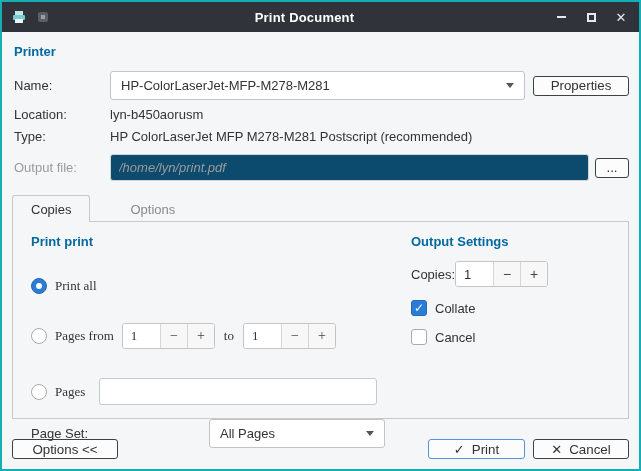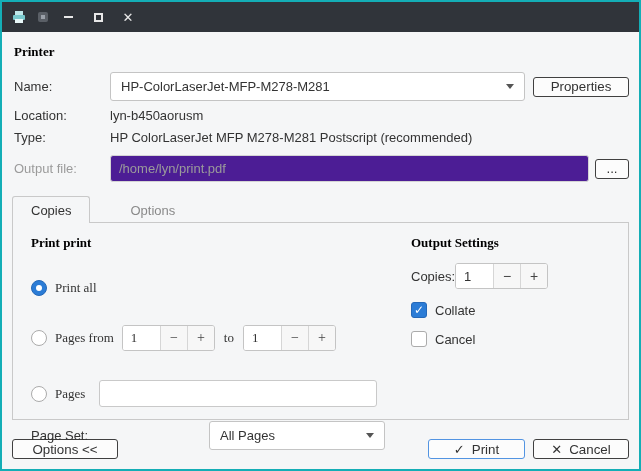--- a/index.html
+++ b/index.html
@@ -15,42 +15,42 @@
   .tb-icon { width:18px; height:18px; display:flex; align-items:center; justify-content:center; margin-right:6px; }
   .tb-title { flex:1; text-align:center; font-weight:bold; font-size:13px; letter-spacing:.2px; }
   .tb-controls { display:flex; align-items:center; gap:10px; }
   .tb-btn { width:20px; height:20px; display:flex; align-items:center; justify-content:center; color:#e8e8e8; cursor:default; }
   .glyph-min { width:9px; height:0; border-bottom:2px solid #e8e8e8; }
   .glyph-max { width:9px; height:9px; border:2px solid #e8e8e8; }
   .glyph-close { font-size:13px; line-height:1; }
 
   
   .content { flex:1; display:flex; flex-direction:column; padding:8px 10px 8px; }
-  .section-title { font-weight:bold; color:#000000; margin:4px 0 2px 2px;font-family:Liberation Serif, serif; }
+  .section-title { font-weight:bold; color:#0369a1; margin:4px 0 2px 2px; }
 
   .form-row { display:flex; align-items:center; margin-top:10px; }
   .lbl { width:98px; flex:0 0 98px; padding-left:2px; }
   .lbl.dim, .dim { color:#9b9b9b; }
 
   .combo { height:29px; border:1px solid #c4c4c4; border-radius:3px; background:#fff;
            display:flex; align-items:center; padding:0 10px; }
   .combo .arrow { margin-left:auto; width:0; height:0; border-left:4px solid transparent;
                   border-right:4px solid transparent; border-top:5px solid #555; }
   .combo-name { flex:1; }
 
   .btn { height:20px; border:1px solid #404040; border-radius:3px; background:#fcfcfc;
          display:inline-flex; align-items:center; justify-content:center; padding:0 14px;
          color:#333; cursor:default; }
   .btn-properties { margin-left:8px; min-width:96px; }
   .btn-browse { margin-left:6px; min-width:34px; padding:0 8px; }
 
   .static-row { margin-top:7px; }
   .entry { height:27px; border:1px solid #c9c9c9; border-radius:3px; background:#fff;
            padding:0 8px; font:inherit; color:#333; outline:none; }
-  .entry.disabled { background:#4c1d95; color:#9b9b9b; border-color:#d4d4d4; flex:1; }
+  .entry.disabled { background:#0c4a6e; color:#9b9b9b; border-color:#d4d4d4; flex:1;font-style:italic; }
 
   
   .tabs { display:flex; margin-top:14px; padding-left:0; position:relative; z-index:2;gap:21px; }
   .tab { padding:6px 18px 5px; color:#8a8a8a; border:1px solid transparent; border-bottom:none;
          margin-bottom:-1px; cursor:default; }
   .tab.active { background:#f5f6f7; border-color:#c9c9c9; color:#333; border-radius:3px 3px 0 0; }
 
   .panel { border:1px solid #c9c9c9; height:198px; position:relative; z-index:1; background:#f5f6f7;
            display:flex; padding:10px 6px 10px 18px; }
   .col-left { width:372px; flex:0 0 372px; }
@@ -104,20 +104,21 @@
         <rect x="1" y="5" width="12" height="5" rx="1" fill="#79c9cd"></rect>
         <rect x="3" y="9" width="8" height="4" fill="#e8f7f8"></rect>
       </svg>
     </span>
     <span class="tb-icon">
       <svg width="12" height="12" viewBox="0 0 12 12">
         <rect x="1" y="1" width="10" height="10" rx="2" fill="#5a5f66"></rect>
         <rect x="4" y="4" width="4" height="4" fill="#9aa0a8"></rect>
       </svg>
     </span>
+    <span class="tb-title">Print Document</span>
     <span class="tb-controls">
       <span class="tb-btn">
           <span class="glyph-min"></span>
         </span>
       <span class="tb-btn">
           <span class="glyph-max"></span>
         </span>
       <span class="tb-btn glyph-close">✕</span>
     </span>
   </div>

